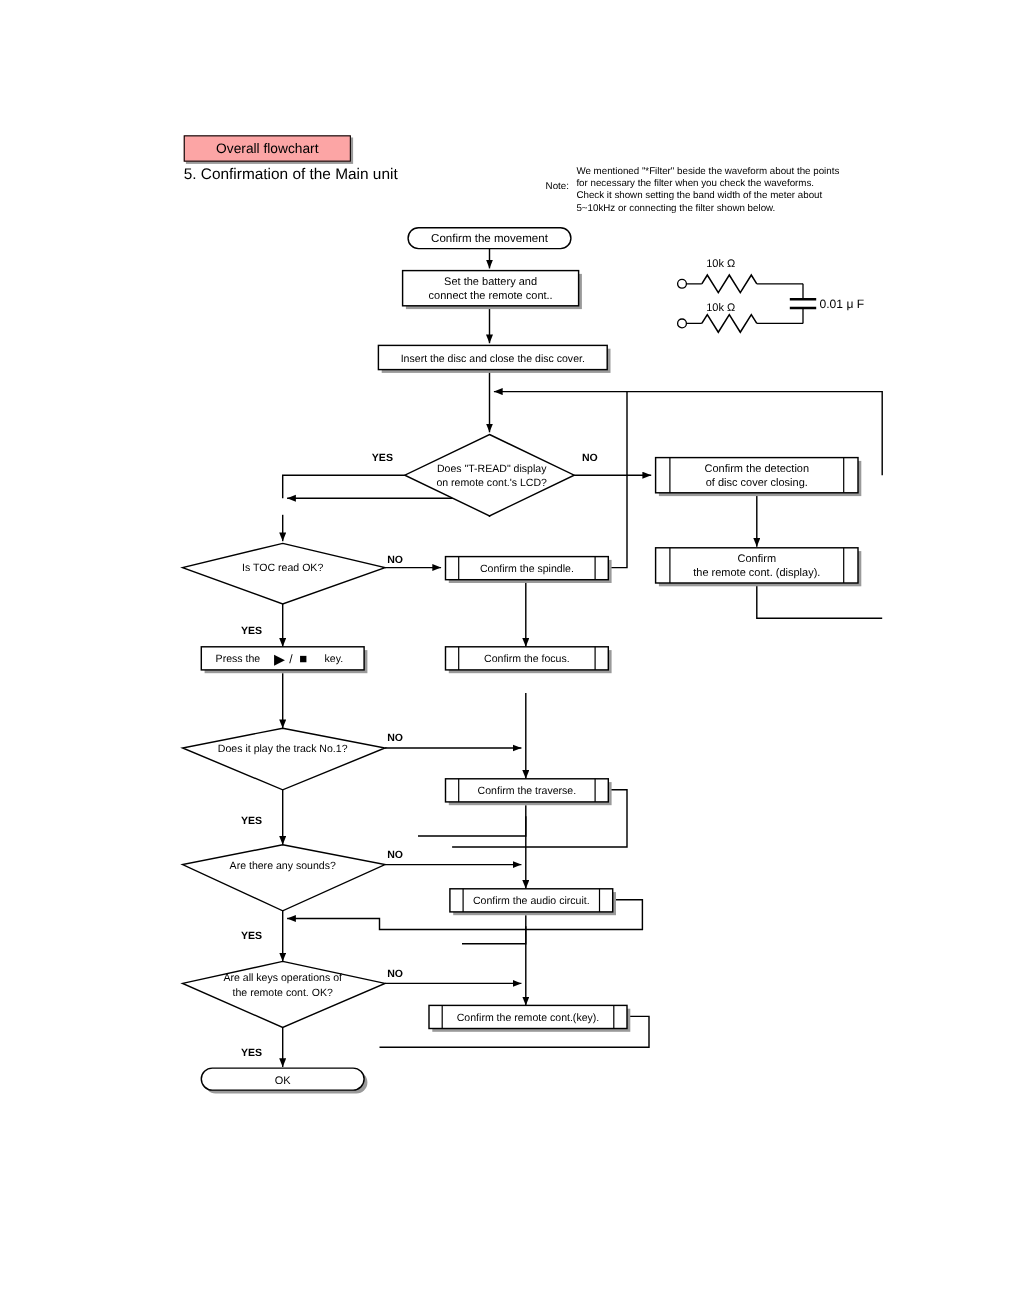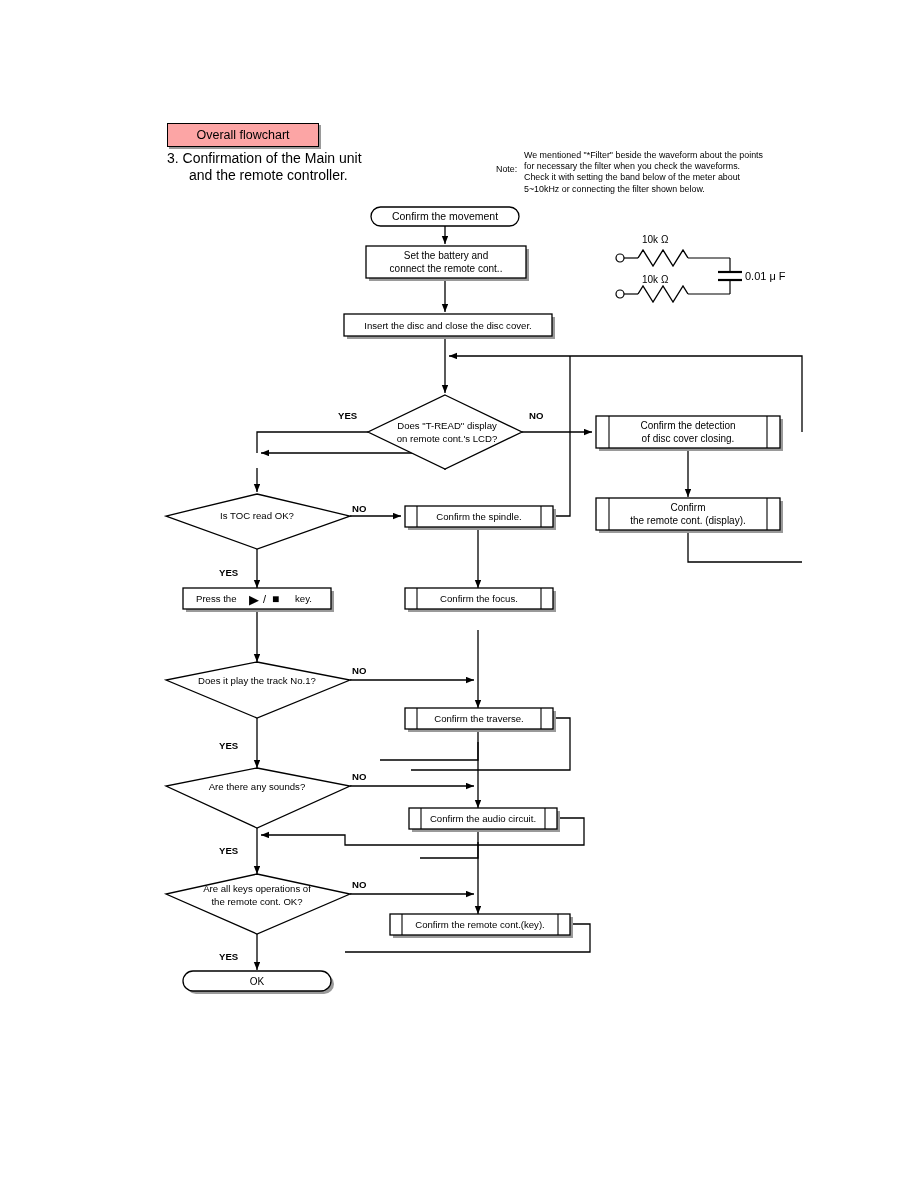--- a/index.html
+++ b/index.html
@@ -19,29 +19,28 @@
   text{font-family:"Liberation Sans","DejaVu Sans",sans-serif;}
 </style>
 </head>
 <body>
 
 <div class="hdr-box">
   <span>Overall flowchart</span>
 </div>
 
 <div class="title">
-  <span>3. Confirmation of the Main unit</span>
-  <span class="l2">and  the remote controller.</span>
+  <span>5. Confirmation of the Main unit</span>
 </div>
 
 <div class="note">
   <span class="nlab">Note:</span>
   <span class="nbody">We mentioned "*Filter" beside the waveform about the points</span>
   <span class="nbody">for necessary the filter when you check the waveforms.</span>
-  <span class="nbody">Check it with setting the band below of the meter about</span>
+  <span class="nbody">Check it shown setting the band width of the meter about</span>
   <span class="nbody">5~10kHz or connecting the filter shown below.</span>
 </div>
 
 <div class="circuit">
 <svg width="200" height="84" viewBox="0 0 200 84">
   <g stroke="#000" stroke-width="1.2" fill="none">
     <circle cx="8" cy="30" r="4"></circle>
     <circle cx="8" cy="66" r="4"></circle>
     <line x1="12" y1="30" x2="26" y2="30"></line>
     <polyline points="26,30 31,22 41,38 51,22 61,38 71,22 76,30" stroke-width="1.4"></polyline>

